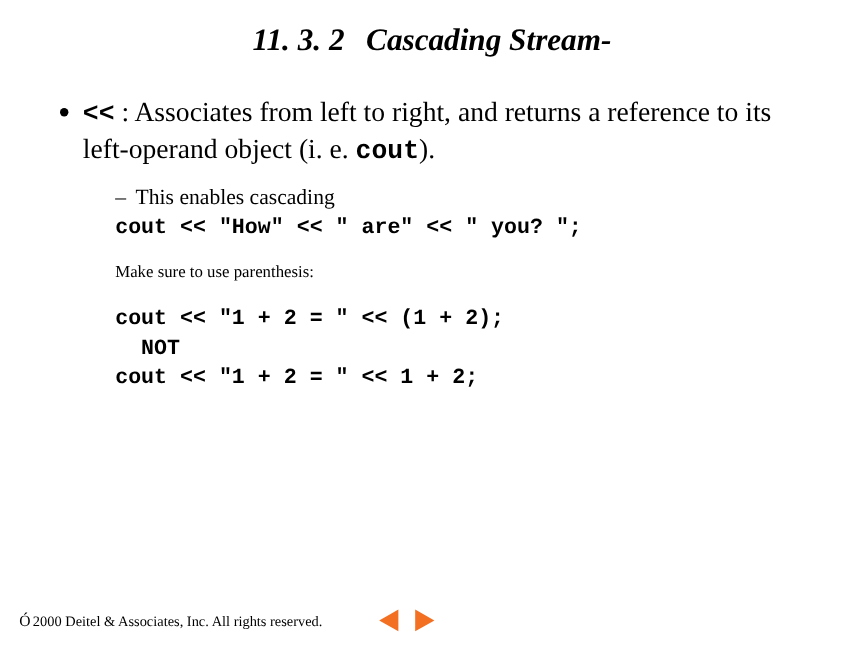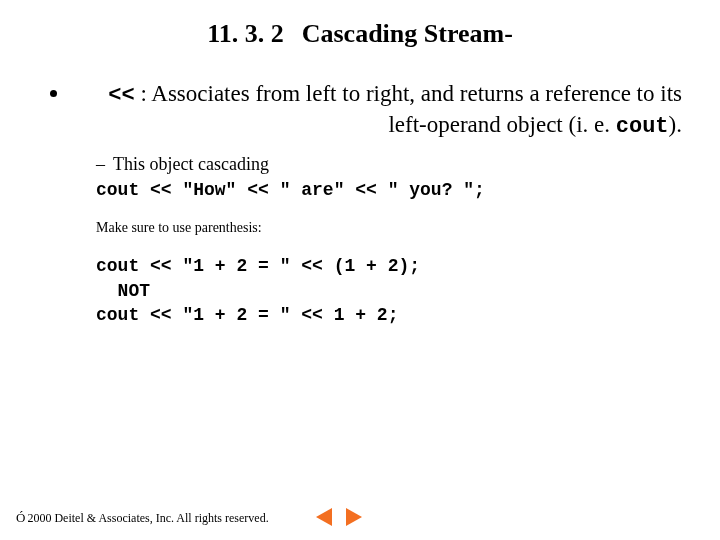--- a/index.html
+++ b/index.html
@@ -19,29 +19,29 @@
     height: 540px;
     padding: 18px 38px 0 38px;
     position: relative;
   }
   .title {
     text-align: center;
     font-weight: bold;
     font-size: 26px;
     line-height: 1.25;
     margin: 0 0 28px 0;
+    font-style: italic;
   }
   .title .secnum { margin-right: 18px; }
   .bullet-row {
     display: flex;
     align-items: flex-start;
     font-size: 23px;
     line-height: 1.3;
     margin: 0 0 10px 12px;
-    text-align: right;
   }
   .dot {
     width: 7px;
     height: 7px;
     background: #000;
     border-radius: 50%;
     margin-top: 11px;
     margin-right: 12px;
     flex: 0 0 auto;
   }
@@ -115,21 +115,21 @@
 
   <div class="bullet-row">
     <span class="dot"></span>
     <span class="bullet-text">
       <code class="inline">&lt;&lt;</code><span> : </span><span> Associates from left to right, and returns a reference to its left-operand object (i. e. </span><code class="inline">cout</code><span>).</span>
     </span>
   </div>
 
   <div class="sub subdash">
     <span class="dash">–</span>
-    <span>This object cascading</span>
+    <span>This enables cascading</span>
   </div>
 
   <pre class="codeblock">cout &lt;&lt; "How" &lt;&lt; " are" &lt;&lt; " you? ";</pre>
 
   <div class="note">Make sure to use parenthesis:</div>
 
   <pre class="codeblock">cout &lt;&lt; "1 + 2 = " &lt;&lt; (1 + 2);
   NOT
 cout &lt;&lt; "1 + 2 = " &lt;&lt; 1 + 2;</pre>
 

